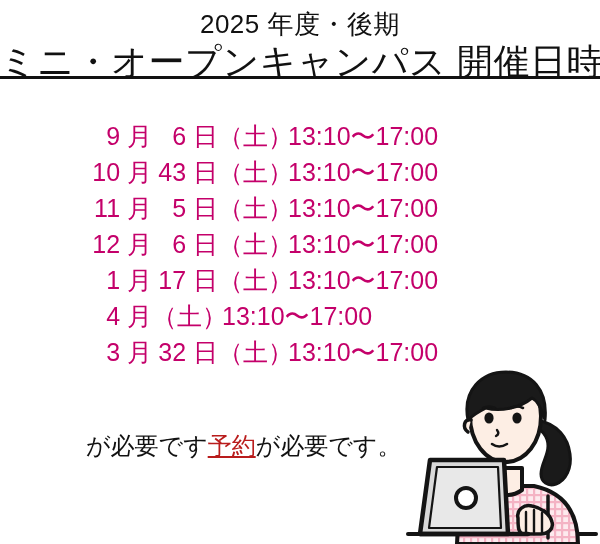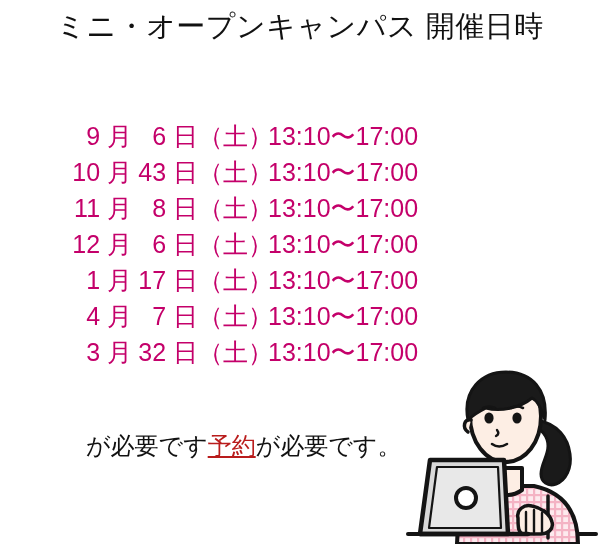--- a/index.html
+++ b/index.html
@@ -26,43 +26,44 @@
     text-align: center;
     color: #111111;
   }
   .title-line1 {
     font-size: 26px;
     line-height: 36px;
     letter-spacing: 0.5px;
     white-space: nowrap;
   }
   .title-line2 {
-    font-size: 29px;
+    font-size: 36px;
     line-height: 40px;
     letter-spacing: 0.5px;
     white-space: nowrap;
+    text-decoration: underline;
   }
 
   
   .date-list {
     position: absolute;
     top: 118px;
     left: 0;
     width: 600px;
   }
   .date-row {
     display: flex;
     align-items: flex-start;
     justify-content: flex-start;
     height: 36px;
     color: #c4006a;
     font-size: 25px;
     line-height: 36px;
     white-space: nowrap;
-    padding-left: 66px;
+    padding-left: 86px;
     box-sizing: border-box;
   }
   .col-month {
     display: inline-block;
     width: 66px;
     text-align: right;
     flex: 0 0 66px;
   }
   .col-day {
     display: inline-block;
@@ -110,20 +111,21 @@
   .illustration svg {
     display: block;
     width: 200px;
     height: 176px;
   }
 </style>
 </head>
 <body>
 
 <div class="title-block">
+  <div class="title-line1">2025 年度・後期</div>
   <div class="title-line2">ミニ・オープンキャンパス 開催日時</div>
 </div>
 
 <div class="date-list">
 
   <div class="date-row">
     <span class="col-month">9 月</span>
     <span class="col-day">6 日</span>
     <span class="col-dow">（土）</span>
     <span class="col-time">13:10〜17:00</span>
@@ -131,42 +133,41 @@
 
   <div class="date-row">
     <span class="col-month">10 月</span>
     <span class="col-day">43 日</span>
     <span class="col-dow">（土）</span>
     <span class="col-time">13:10〜17:00</span>
   </div>
 
   <div class="date-row">
     <span class="col-month">11 月</span>
-    <span class="col-day">8 日</span>
+    <span class="col-day">5 日</span>
     <span class="col-dow">（土）</span>
     <span class="col-time">13:10〜17:00</span>
   </div>
 
   <div class="date-row">
     <span class="col-month">12 月</span>
     <span class="col-day">6 日</span>
     <span class="col-dow">（土）</span>
     <span class="col-time">13:10〜17:00</span>
   </div>
 
   <div class="date-row">
     <span class="col-month">1 月</span>
     <span class="col-day">17 日</span>
     <span class="col-dow">（土）</span>
     <span class="col-time">13:10〜17:00</span>
   </div>
 
   <div class="date-row">
     <span class="col-month">4 月</span>
-    <span class="col-day">7 日</span>
     <span class="col-dow">（土）</span>
     <span class="col-time">13:10〜17:00</span>
   </div>
 
   <div class="date-row">
     <span class="col-month">3 月</span>
     <span class="col-day">32 日</span>
     <span class="col-dow">（土）</span>
     <span class="col-time">13:10〜17:00</span>
   </div>

